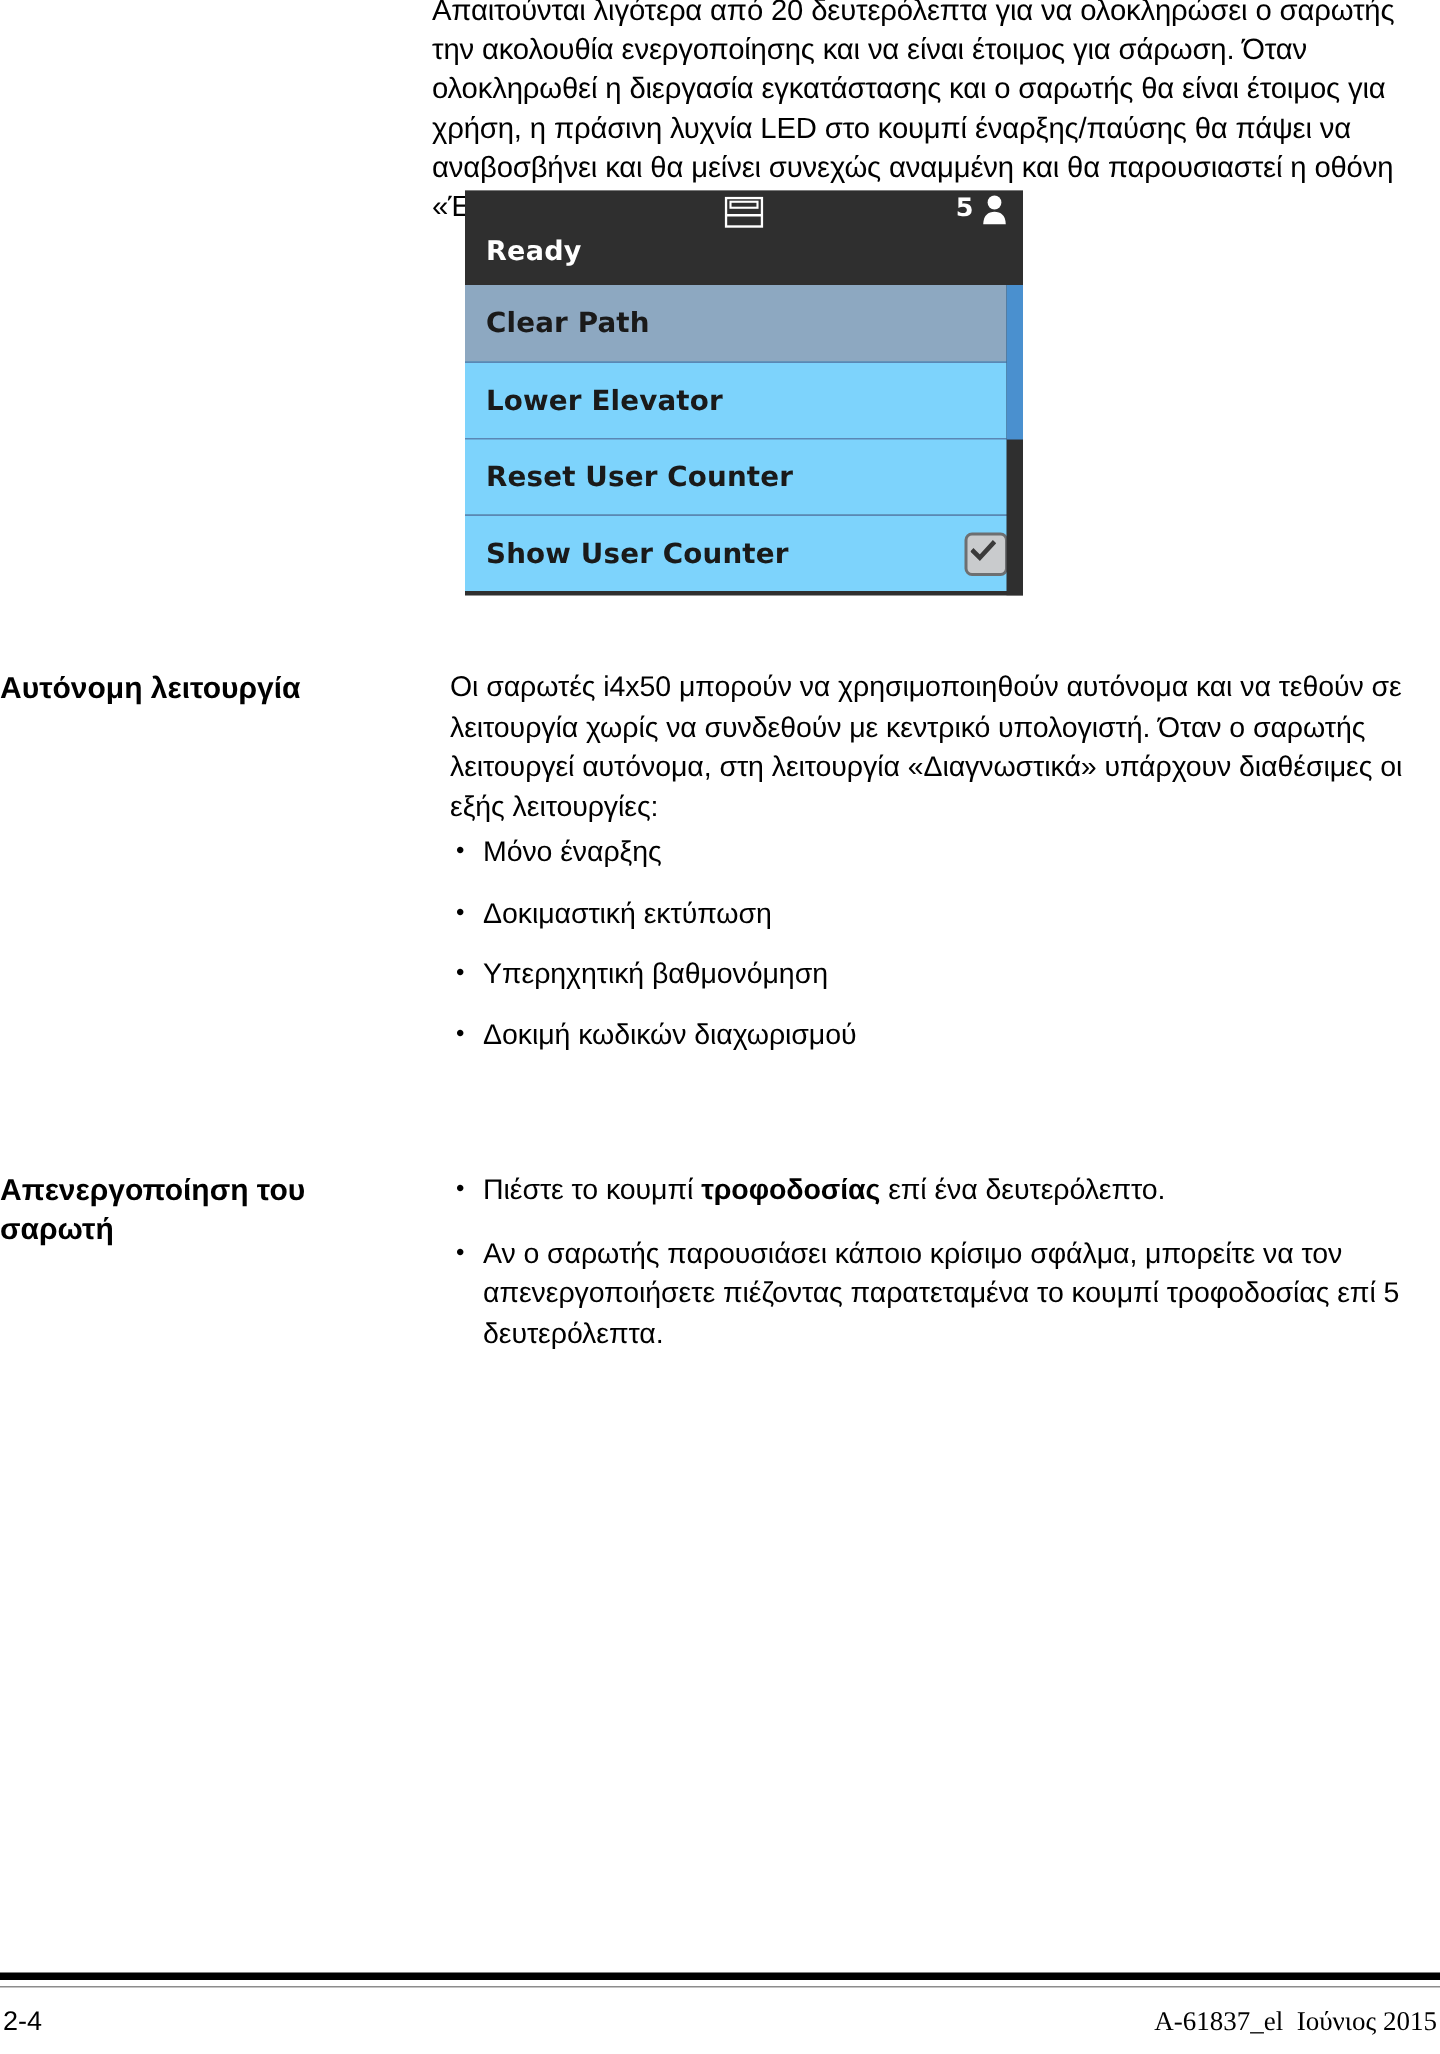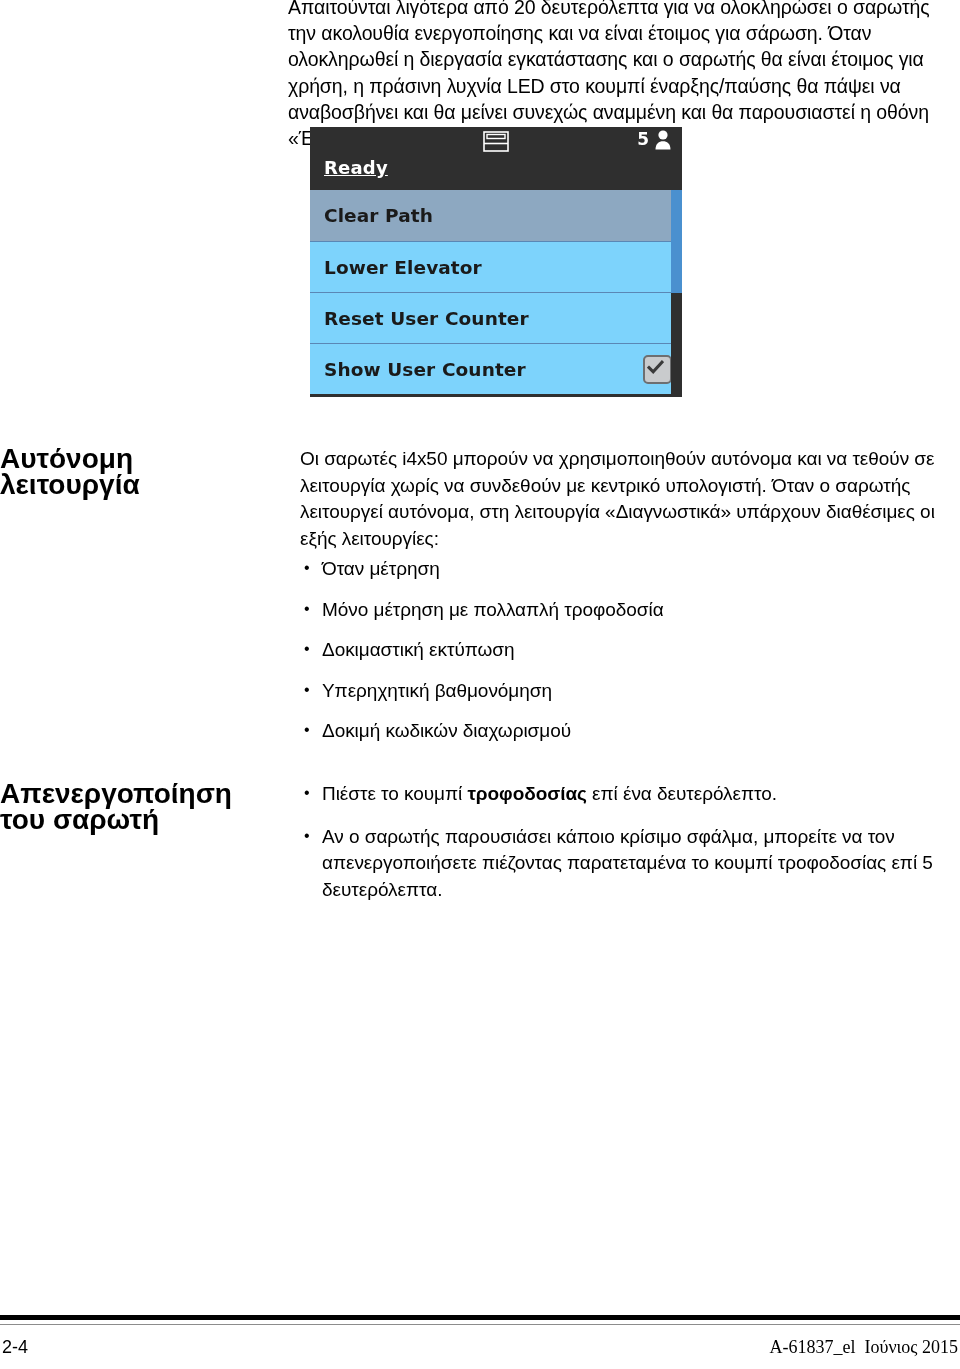--- a/index.html
+++ b/index.html
@@ -87,21 +87,20 @@
   }
   .sb-user-icon { width: 18px; height: 21px; display:block; }
   .screen-state {
     position: absolute;
     left: 14px;
     top: 30px;
     color: #ffffff;
     font-size: 18px;
     font-weight: bold;
     letter-spacing: 0.2px;
-    text-decoration: underline;
   }
 
   .screen-menu {
     position: relative;
     height: 249px;
   }
   .menu-row {
     position: relative;
     height: 51px;
     box-sizing: border-box;
@@ -152,21 +151,21 @@
 
   
   .section {
     position: absolute;
   }
   .section-heading {
     position: absolute;
     left: 0;
     top: 0;
     width: 268px;
-    font-size: 28px;
+    font-size: 20px;
     font-weight: bold;
     line-height: 26px;
     color: #000;
   }
   .section-body {
     position: absolute;
     left: 300px;
     top: 0;
     width: 660px;
   }
@@ -297,22 +296,21 @@
       </div>
 
     </div>
   </div>
 
   <div class="section section-1">
     <div class="section-heading">Αυτόνομη λειτουργία</div>
     <div class="section-body">
       <p class="body-para">Οι σαρωτές i4x50 μπορούν να χρησιμοποιηθούν αυτόνομα και να τεθούν σε λειτουργία χωρίς να συνδεθούν με κεντρικό υπολογιστή. Όταν ο σαρωτής λειτουργεί αυτόνομα, στη λειτουργία «Διαγνωστικά» υπάρχουν διαθέσιμες οι εξής λειτουργίες:</p>
       <ul class="bullets">
-        <li>Όταν μέτρηση</li>
-        <li>Μόνο μέτρηση με πολλαπλή τροφοδοσία</li>
+        <li>Μόνο έναρξης</li>
         <li>Δοκιμαστική εκτύπωση</li>
         <li>Υπερηχητική βαθμονόμηση</li>
         <li>Δοκιμή κωδικών διαχωρισμού</li>
       </ul>
     </div>
   </div>
 
   <div class="section section-2">
     <div class="section-heading">Απενεργοποίηση του σαρωτή</div>
     <div class="section-body">

